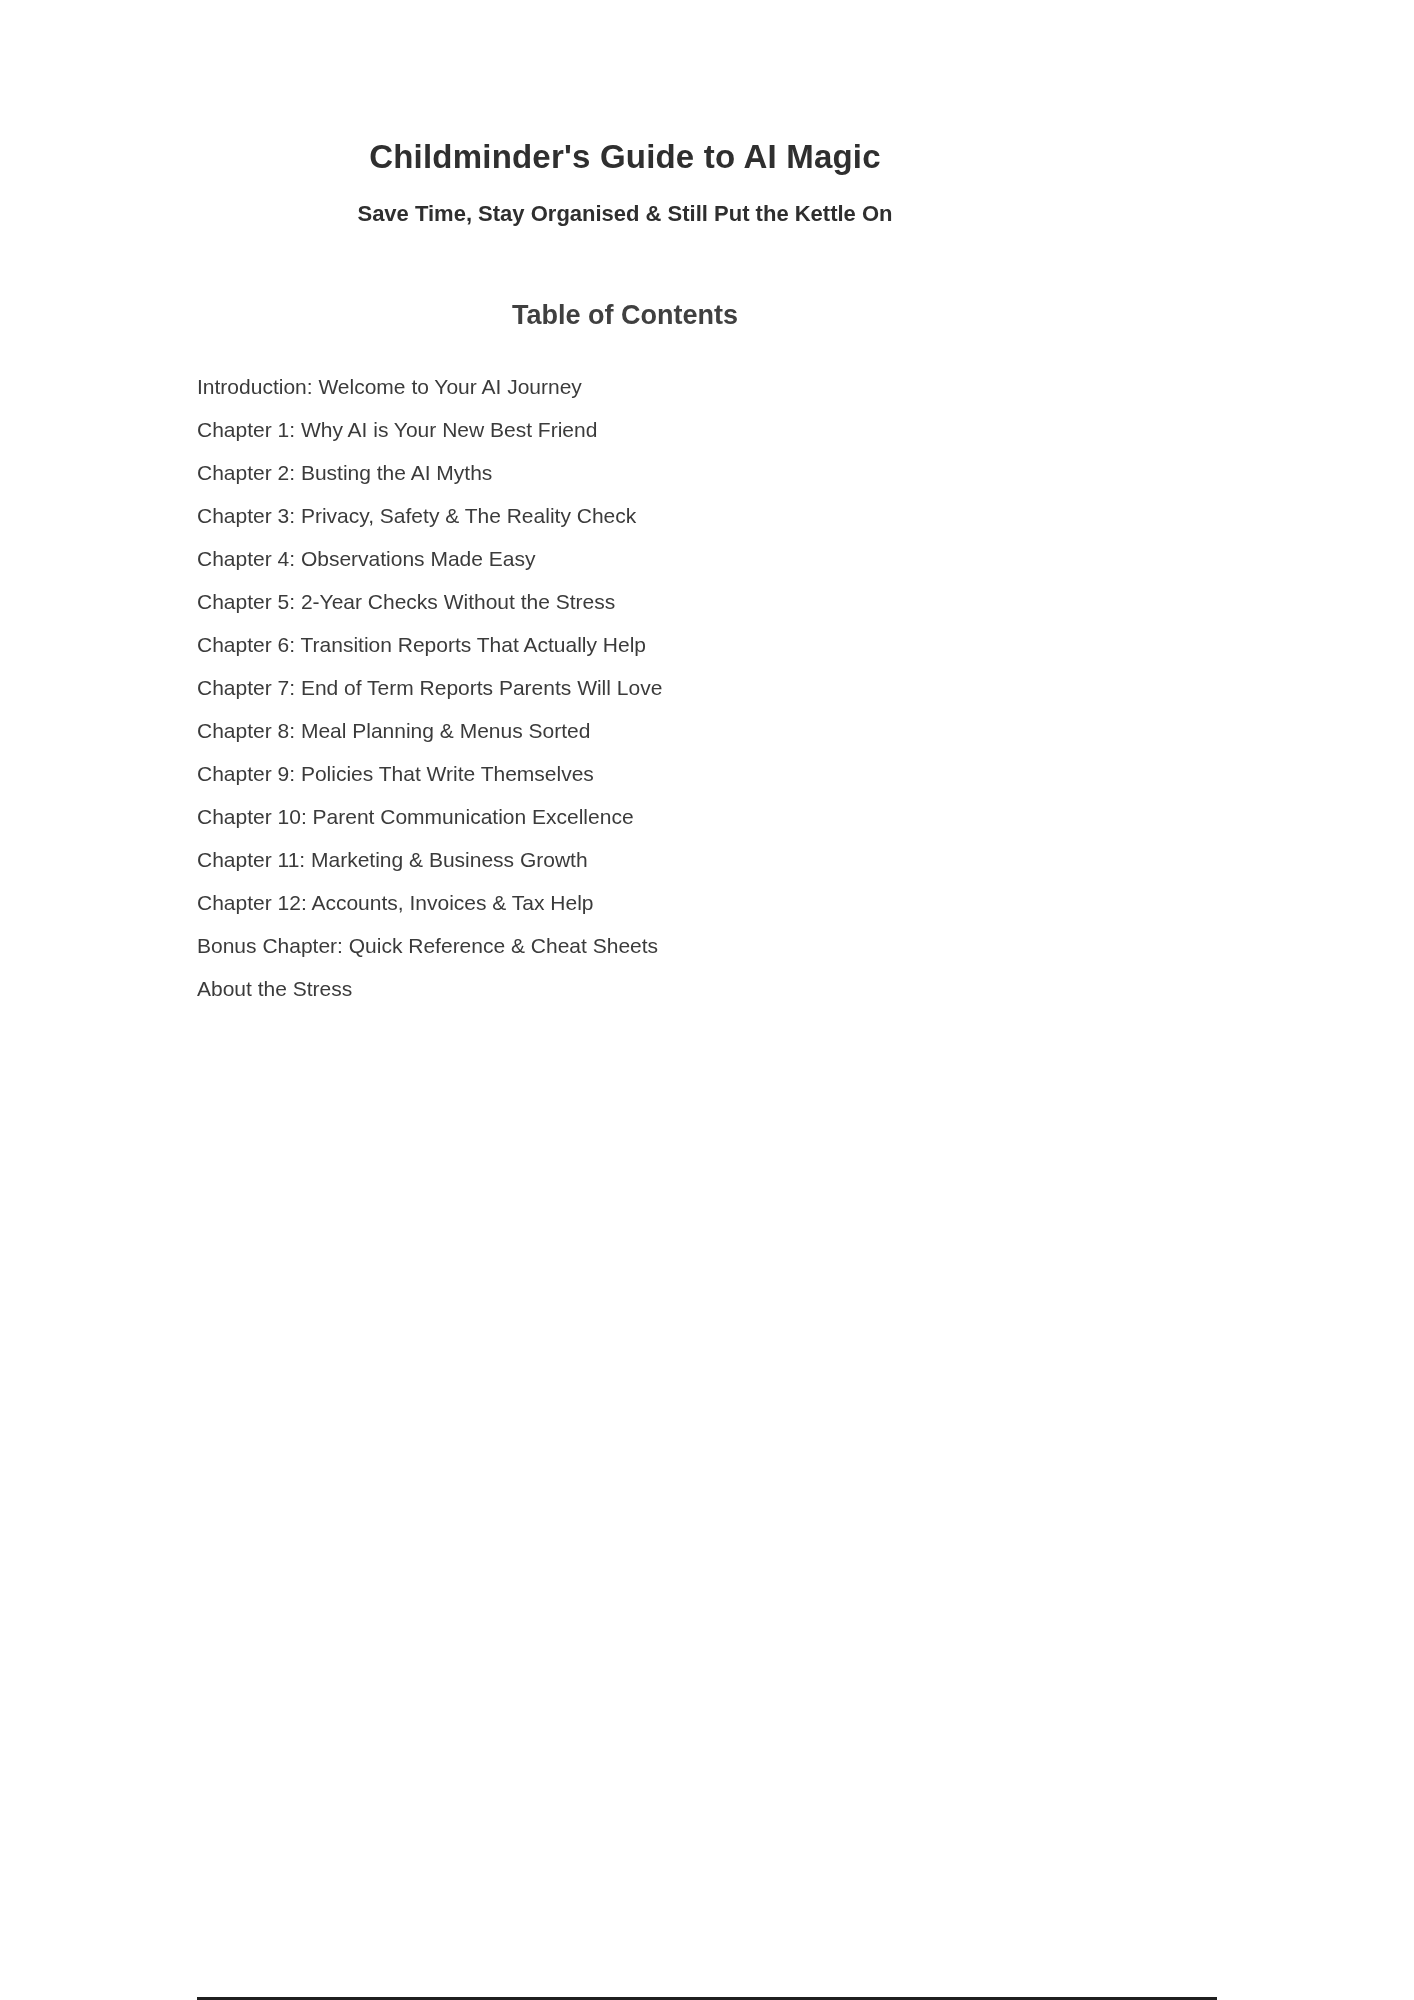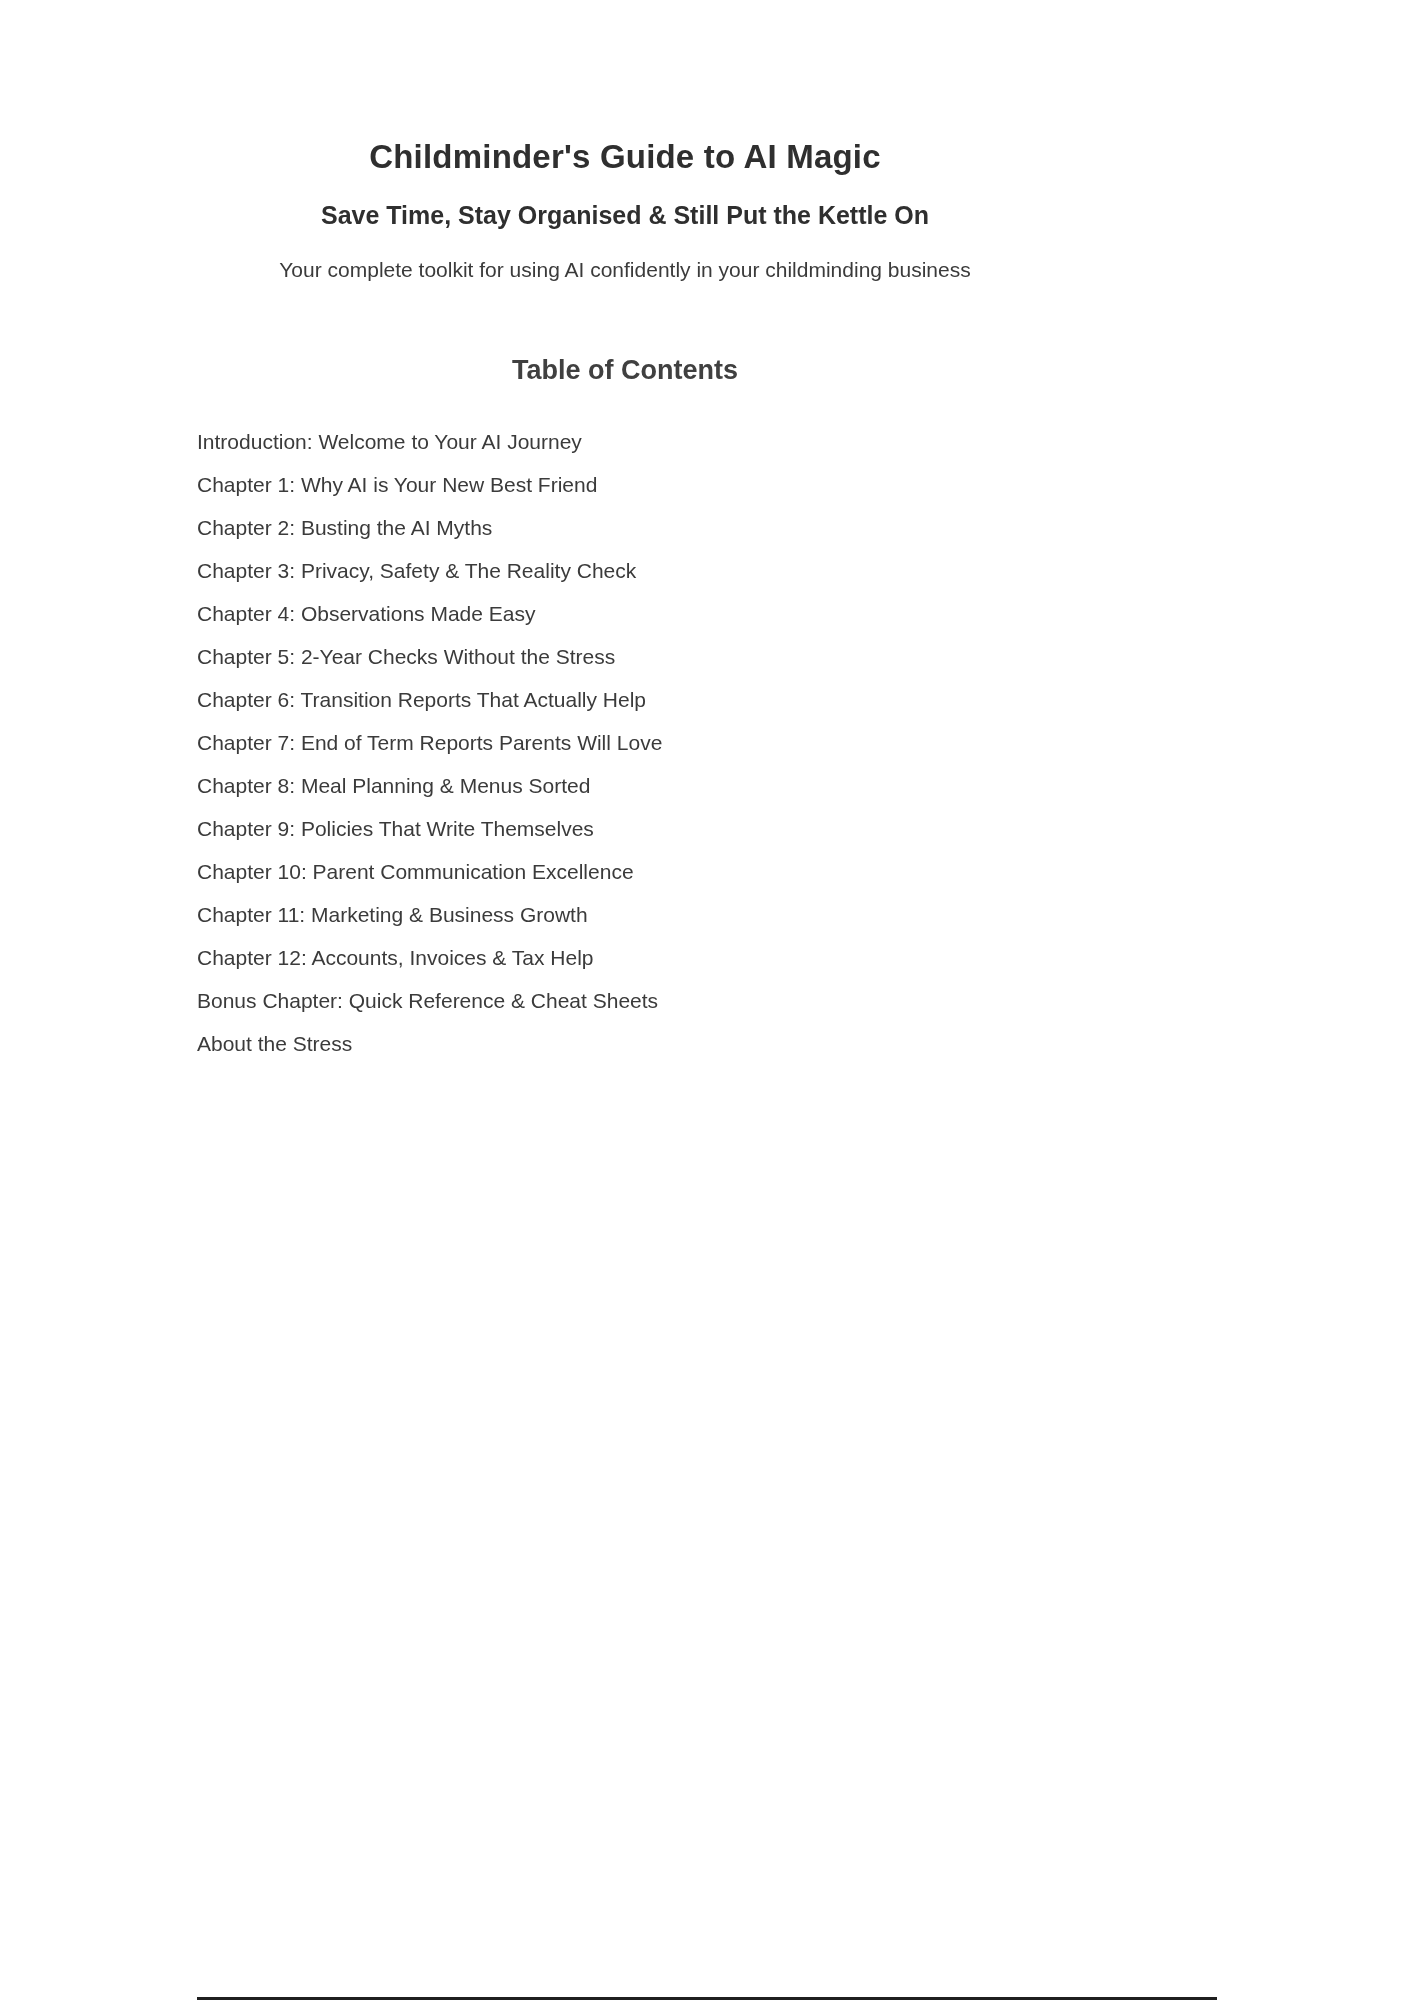--- a/index.html
+++ b/index.html
@@ -34,21 +34,21 @@
     text-align: center;
     font-size: 33px;
     font-weight: 700;
     color: #2f2f2f;
     letter-spacing: 0.2px;
   }
 
   .doc-subtitle {
     margin-top: 25px;
     text-align: center;
-    font-size: 25px;
+    font-size: 22px;
     font-weight: 700;
     color: #2f2f2f;
   }
 
   .doc-tagline {
     margin-top: 28px;
     text-align: center;
     font-size: 21px;
     font-weight: 400;
     color: #3b3b3b;
@@ -86,21 +86,20 @@
 </head>
 <body>
 
 <div class="page">
   <div class="content">
 
     <h1 class="doc-title">Childminder's Guide to AI Magic</h1>
 
     <h2 class="doc-subtitle">Save Time, Stay Organised &amp; Still Put the Kettle On</h2>
 
-    <p class="doc-tagline">Your complete toolkit for using AI confidently in your childminding business</p>
 
     <h2 class="toc-heading">Table of Contents</h2>
 
     <ul class="toc-list">
         <li>Introduction: Welcome to Your AI Journey</li>
         <li>Chapter 1: Why AI is Your New Best Friend</li>
         <li>Chapter 2: Busting the AI Myths</li>
         <li>Chapter 3: Privacy, Safety &amp; The Reality Check</li>
         <li>Chapter 4: Observations Made Easy</li>
         <li>Chapter 5: 2-Year Checks Without the Stress</li>

